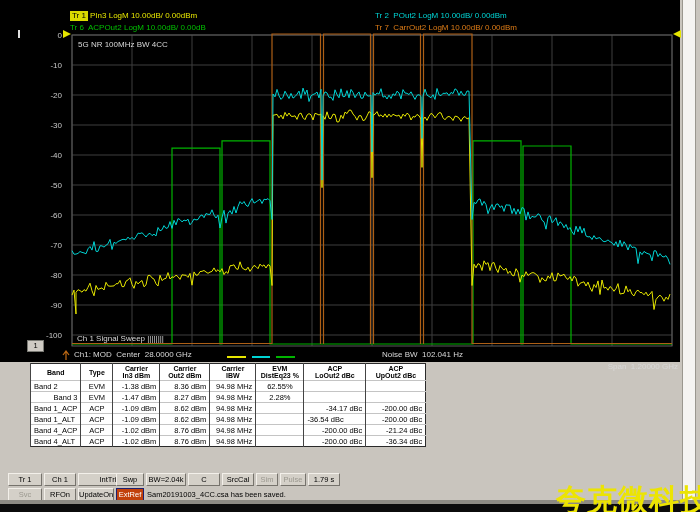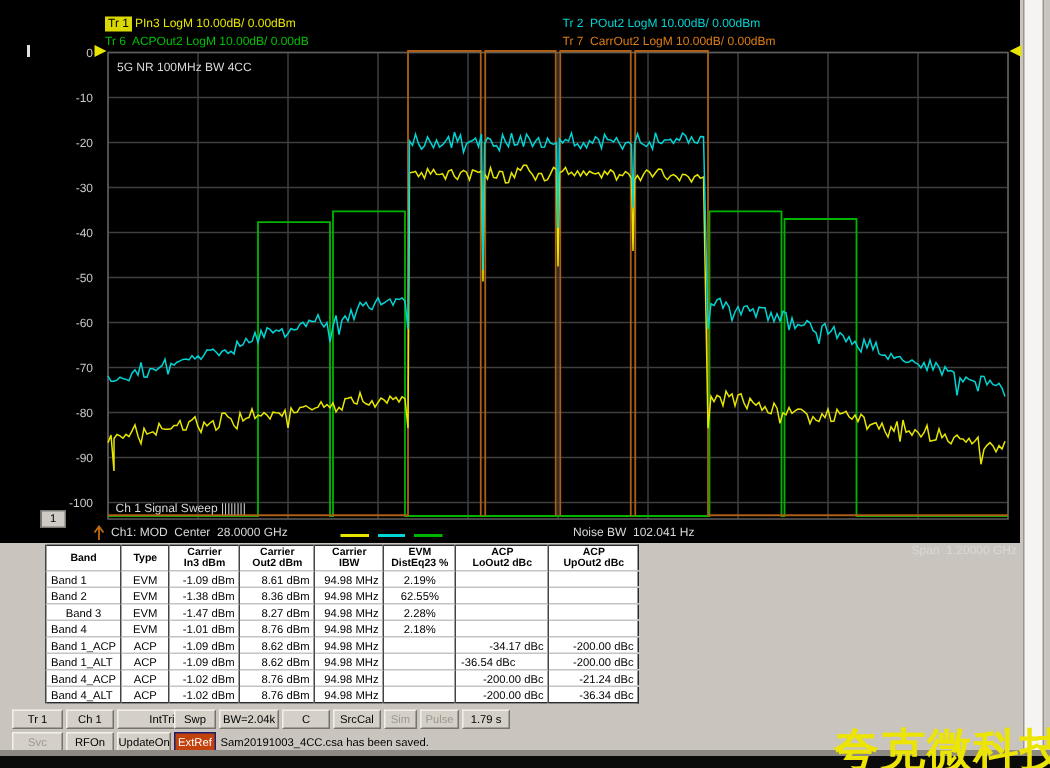--- a/index.html
+++ b/index.html
@@ -139,56 +139,36 @@
             <div>LoOut2 dBc</div>
           </th>
           <th style="width: 55px;">
             <div>ACP</div>
             <div>UpOut2 dBc</div>
           </th>
         </tr>
       </thead>
     <tbody id="meas-tbody">
         <tr>
-          <td style="text-align: left;">Band 1</td>
-          <td style="text-align: center;">EVM</td>
-          <td style="text-align: right;">-1.09 dBm</td>
-          <td style="text-align: right;">8.61 dBm</td>
-          <td style="text-align: right;">94.98 MHz</td>
-          <td style="text-align: center;">2.19%</td>
-          <td style="text-align: right;"></td>
-          <td style="text-align: right;"></td>
-        </tr>
-        <tr>
           <td style="text-align: left;">Band 2</td>
           <td style="text-align: center;">EVM</td>
           <td style="text-align: right;">-1.38 dBm</td>
           <td style="text-align: right;">8.36 dBm</td>
           <td style="text-align: right;">94.98 MHz</td>
           <td style="text-align: center;">62.55%</td>
           <td style="text-align: right;"></td>
           <td style="text-align: right;"></td>
         </tr>
         <tr>
-          <td style="text-align: center; margin-top: 36px;">Band 3</td>
+          <td style="text-align: right; margin-top: 36px;">Band 3</td>
           <td style="text-align: center;">EVM</td>
           <td style="text-align: right;">-1.47 dBm</td>
           <td style="text-align: right;">8.27 dBm</td>
           <td style="text-align: right;">94.98 MHz</td>
           <td style="text-align: center;">2.28%</td>
-          <td style="text-align: right;"></td>
-          <td style="text-align: right;"></td>
-        </tr>
-        <tr>
-          <td style="text-align: left;">Band 4</td>
-          <td style="text-align: center;">EVM</td>
-          <td style="text-align: right;">-1.01 dBm</td>
-          <td style="text-align: right;">8.76 dBm</td>
-          <td style="text-align: right;">94.98 MHz</td>
-          <td style="text-align: center;">2.18%</td>
           <td style="text-align: right;"></td>
           <td style="text-align: right;"></td>
         </tr>
         <tr>
           <td style="text-align: left;">Band 1_ACP</td>
           <td style="text-align: center;">ACP</td>
           <td style="text-align: right;">-1.09 dBm</td>
           <td style="text-align: right;">8.62 dBm</td>
           <td style="text-align: right;">94.98 MHz</td>
           <td style="text-align: center;"></td>

